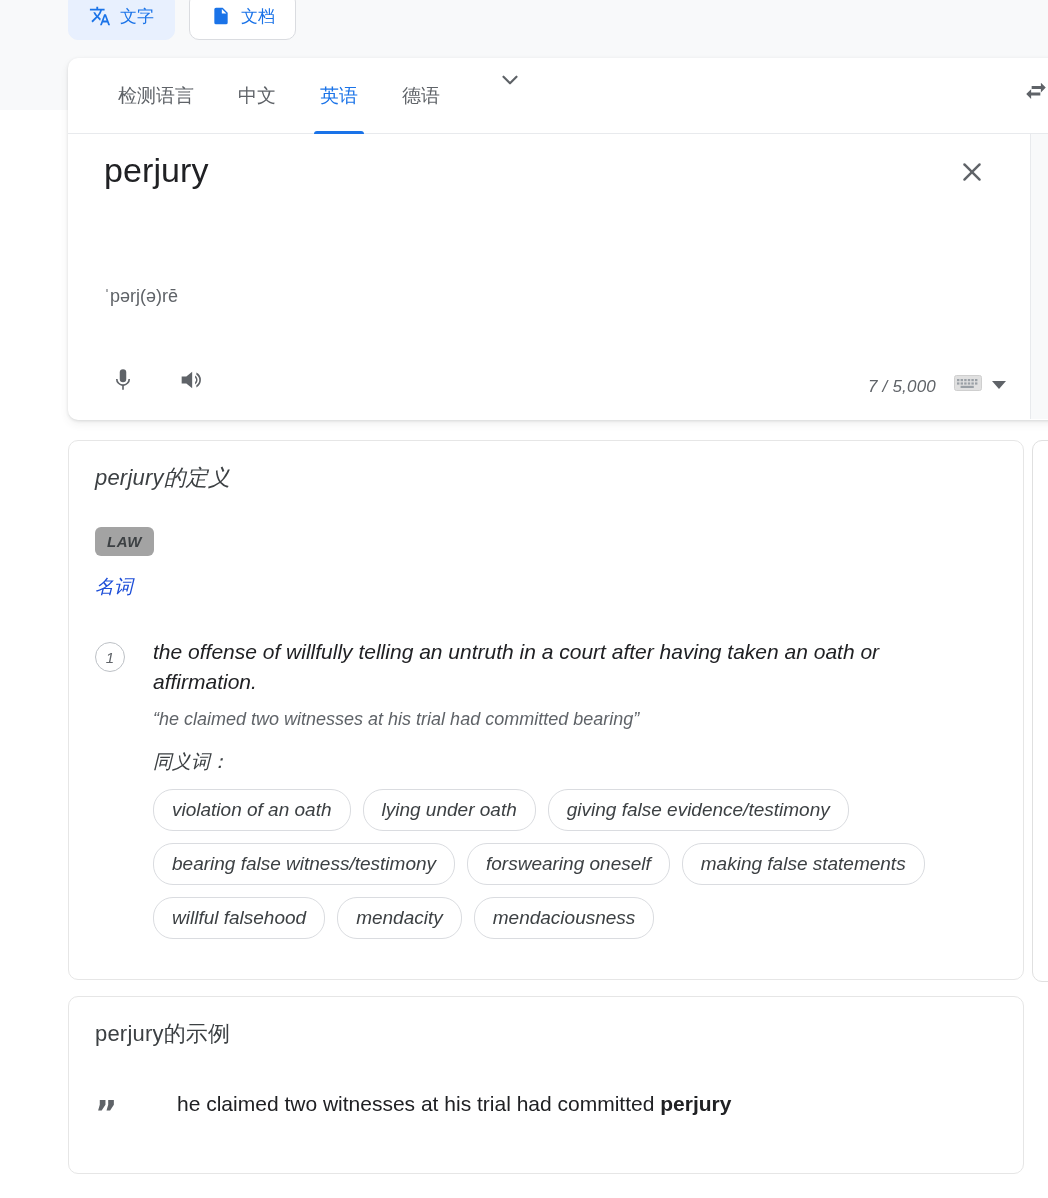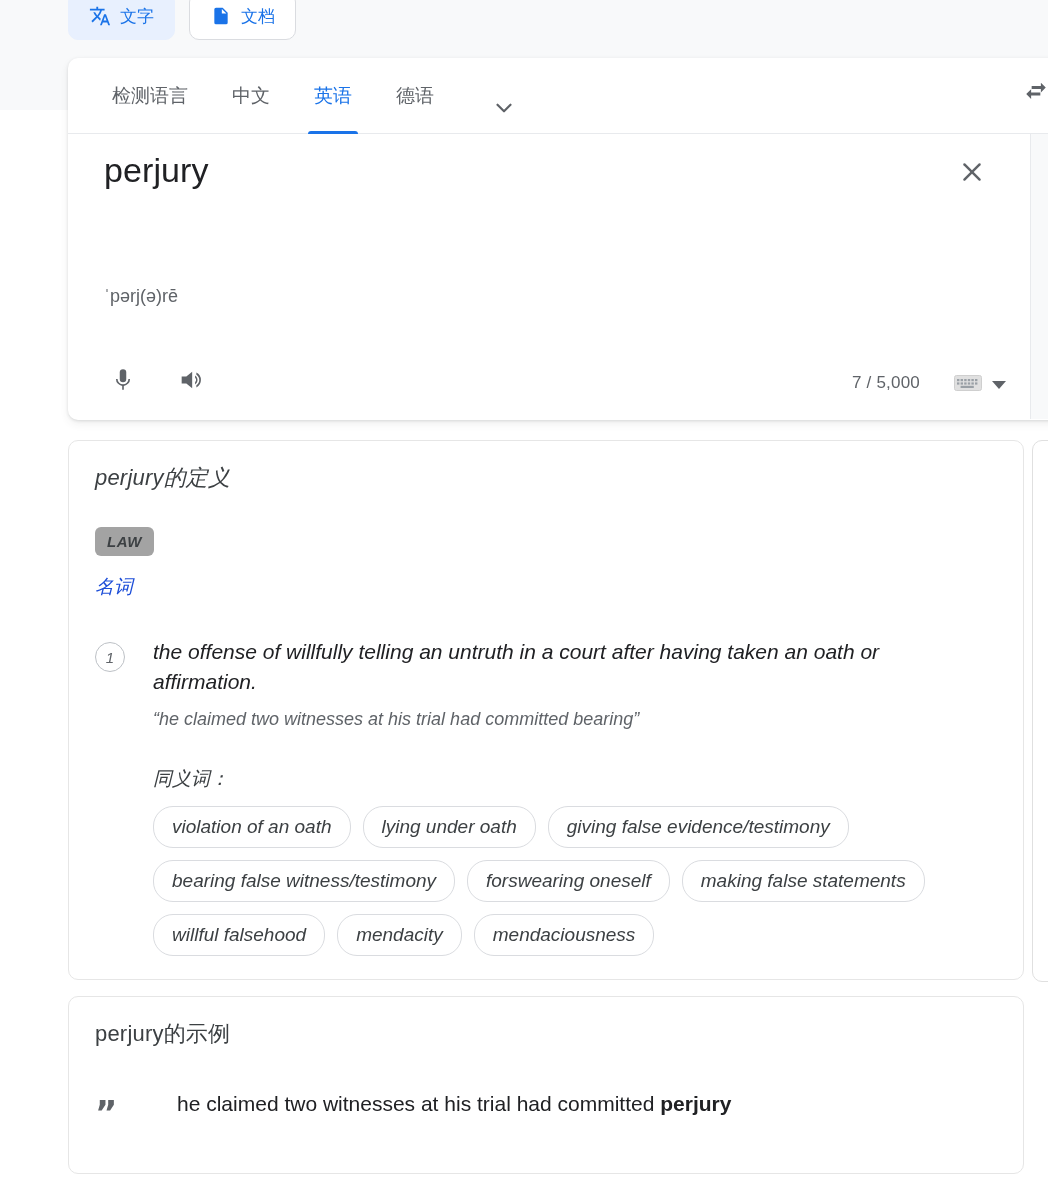--- a/index.html
+++ b/index.html
@@ -80,23 +80,23 @@
   .lang-bar {
     position: relative;
     height: 76px;
     border-bottom: 1px solid #e8eaed;
     display: flex;
     align-items: center;
     box-sizing: border-box;
   }
   .lang-tabs {
     display: flex;
-    align-items: flex-end;
+    align-items: flex-start;
     height: 76px;
-    padding-left: 22px;
+    padding-left: 28px;
   }
   .lang-tab {
     position: relative;
     height: 76px;
     display: flex;
     align-items: center;
     padding: 0 22px;
     font-size: 19px;
     color: #5f6368;
     cursor: pointer;
@@ -193,22 +193,23 @@
     display: flex;
     align-items: center;
     justify-content: center;
     border-radius: 50%;
     cursor: pointer;
   }
   .in-meta {
     position: absolute;
     right: 24px; bottom: 22px;
     display: flex;
-    align-items: flex-start;
-    gap: 34px;
+    align-items: flex-end;
+    gap: 18px;
+    font-style: italic;
   }
   .char-count {
     font-size: 17px;
     color: #5f6368;
     letter-spacing: .2px;
   }
   .kb-btn {
     display: flex;
     align-items: center;
     gap: 10px;
@@ -295,21 +296,21 @@
     color: #202124;
     max-width: 818px;
   }
   .sense-example {
     margin-top: 9px;
     font-size: 18px;
     line-height: 26px;
     color: #5f6368;
   }
   .syn-label {
-    margin-top: 34px;
+    margin-top: 17px;
     font-size: 19px;
     color: #3c4043;
   }
   .chips {
     margin-top: 14px;
     display: flex;
     flex-wrap: wrap;
     gap: 12px;
     max-width: 818px;
   }

